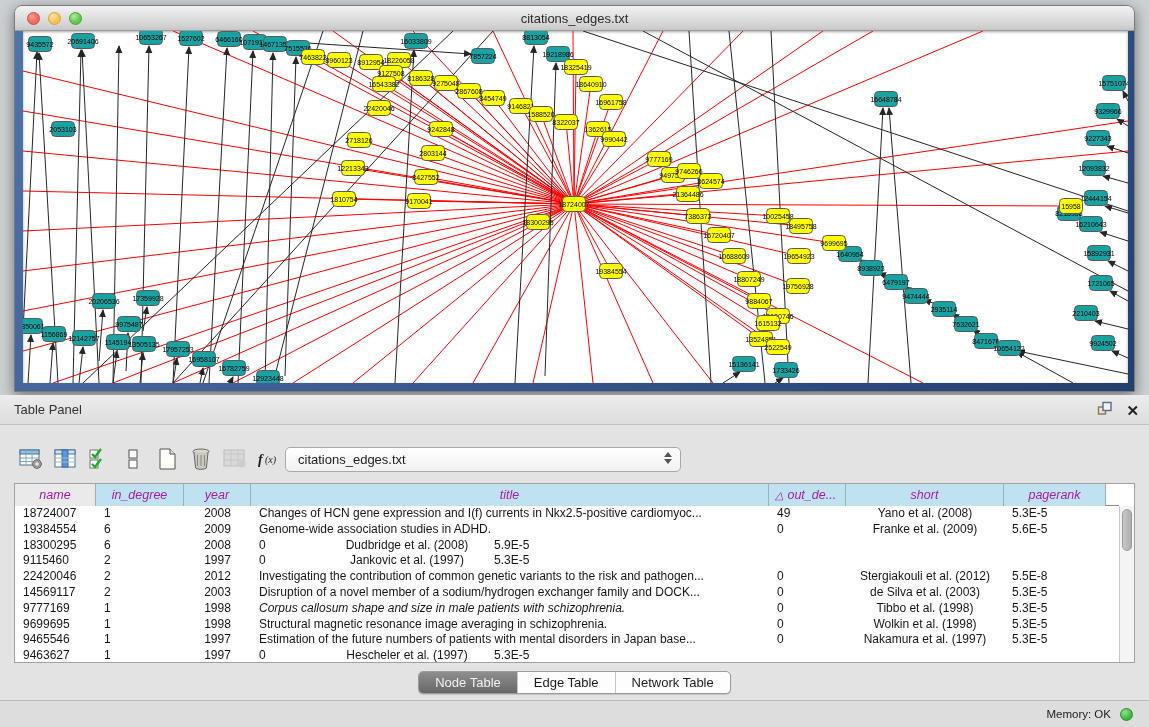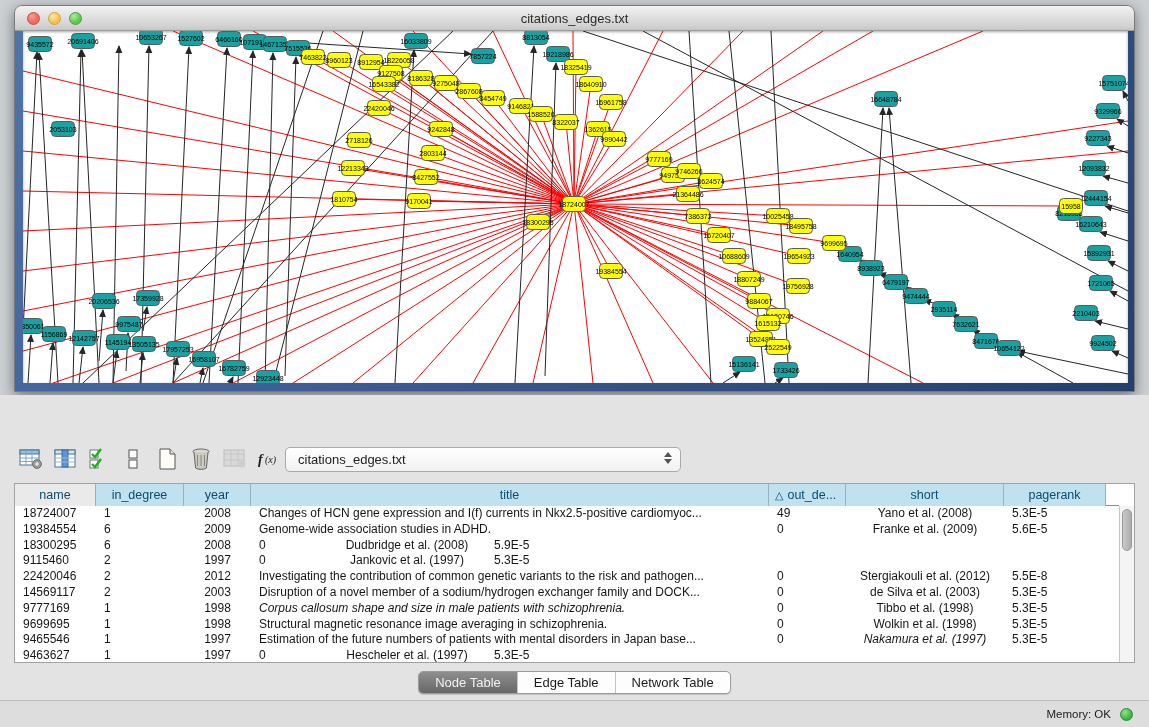--- a/index.html
+++ b/index.html
@@ -44,22 +44,22 @@
     padding-left:12px; }
   .combo .stepper { position:absolute; right:8px; top:4px; display:flex; flex-direction:column; gap:2px; }
   .combo .stepper i { display:block; width:0; height:0; border-left:4px solid transparent; border-right:4px solid transparent; }
   .combo .stepper .up { border-bottom:5px solid #555; }
   .combo .stepper .dn { border-top:5px solid #555; }
 
   .tbl-wrap { position:absolute; left:14px; top:88px; width:1121px; height:180px;
     border:1px solid #a2a2a2; background:#fff; }
   .tbl-grid { position:absolute; left:0; top:0; right:15px; bottom:0; }
   .tbl-header { display:flex; height:22px; border-bottom:1px solid #8e8e8e; }
-  .th { height:22px; font-size:12.5px; color:#0c4a6e; display:flex; align-items:center; justify-content:center;
-    background:#c0e1f0; border-right:1px solid #96b3c2; overflow:hidden; white-space:nowrap; }
+  .th { height:22px; font-size:12.5px; color:#a21caf; display:flex; align-items:center; justify-content:center;
+    background:#c0e1f0; border-right:1px solid #96b3c2; overflow:hidden; white-space:nowrap;font-style:italic; }
   .th.grey { background:#eaeaea; border-right:1px solid #ababab; }
   .th .sort-tri { font-size:11px; margin-right:4px; }
   .th.sorted { justify-content:flex-start; padding-left:6px; }
   .tbl-body { position:absolute; left:0; top:22px; right:0; bottom:0; overflow:hidden; background:#fff; }
   .tr { display:flex; height:15.8px; }
   .td { font-size:12px; color:#161616; line-height:15.8px; overflow:hidden; white-space:nowrap; }
   .td.left { text-align:left; padding-left:8px; }
   .td.center { text-align:center; }
   .vscroll { position:absolute; right:0; top:22px; bottom:0; width:15px; background:#f4f4f4; border-left:1px solid #c6c6c6; }
   .vthumb { position:absolute; left:2px; top:3px; width:10px; height:42px; border-radius:6px;
@@ -632,20 +632,32 @@
                 <rect x="539.5" y="165.5" width="23" height="15" rx="4" fill="#ffff00" stroke="#5a5a5a"></rect>
                 <text x="551" y="175.5" text-anchor="middle" font-size="7" font-family="&quot;Liberation Sans&quot;, sans-serif" fill="#000">18724007</text>
               </g>
             </g>
         </svg>
       </div>
     </div>
   </div>
 
   <div class="table-panel">
+    <div class="panel-header">
+      <span class="ph-title">Table Panel</span>
+      <span class="ph-buttons">
+        <span class="ph-btn">
+          <svg width="15" height="15" viewBox="0 0 15 15">
+            <rect x="1.5" y="6" width="7" height="7" fill="none" stroke="#8a7a45" stroke-width="1.4"></rect>
+            <rect x="6" y="1.5" width="8" height="8" fill="#f2f2f2" stroke="#5b6b85" stroke-width="1.4"></rect>
+          </svg>
+        </span>
+        <span class="ph-btn close-x">✕</span>
+      </span>
+    </div>
 
     <div class="toolbar" id="toolbar">
         <div class="tb-btn">
           <svg width="24" height="22" viewBox="0 0 24 22">
             <rect x="1" y="2" width="19" height="15" fill="#fff" stroke="#4d7096"></rect>
             <rect x="1" y="2" width="19" height="4" fill="#8fc0e2" stroke="#4d7096"></rect>
             <path d="M7 2v15M13 2v15M1 10h19M1 13.5h19" stroke="#7fa6c4" fill="none"></path>
             <circle cx="18" cy="16" r="4.4" fill="#9a9a9a" stroke="#6b6b6b"></circle>
             <circle cx="18" cy="16" r="1.8" fill="#e5e5e5"></circle>
           </svg>
@@ -804,21 +816,21 @@
               <div class="td left" style="width: 77px;">0</div>
               <div class="td center" style="width: 158px;">Wolkin et al. (1998)</div>
               <div class="td left" style="width: 102px;">5.3E-5</div>
             </div>
             <div class="tr">
               <div class="td left" style="width: 81px;">9465546</div>
               <div class="td left" style="width: 88px;">1</div>
               <div class="td center" style="width: 67px;">1997</div>
               <div class="td left" style="width: 518px;">Estimation of the future numbers of patients with mental disorders in Japan base...</div>
               <div class="td left" style="width: 77px;">0</div>
-              <div class="td center" style="width: 158px; font-style: italic;">Nakamura et al. (1997)</div>
+              <div class="td center" style="width: 158px;">Nakamura et al. (1997)</div>
               <div class="td left" style="width: 102px;">5.3E-5</div>
             </div>
             <div class="tr">
               <div class="td left" style="width: 81px;">9463627</div>
               <div class="td left" style="width: 88px;">1</div>
               <div class="td center" style="width: 67px;">1997</div>
               <div class="td left" style="width: 77px;">0</div>
               <div class="td center" style="width: 158px;">Hescheler et al. (1997)</div>
               <div class="td left" style="width: 102px;">5.3E-5</div>
             </div>

